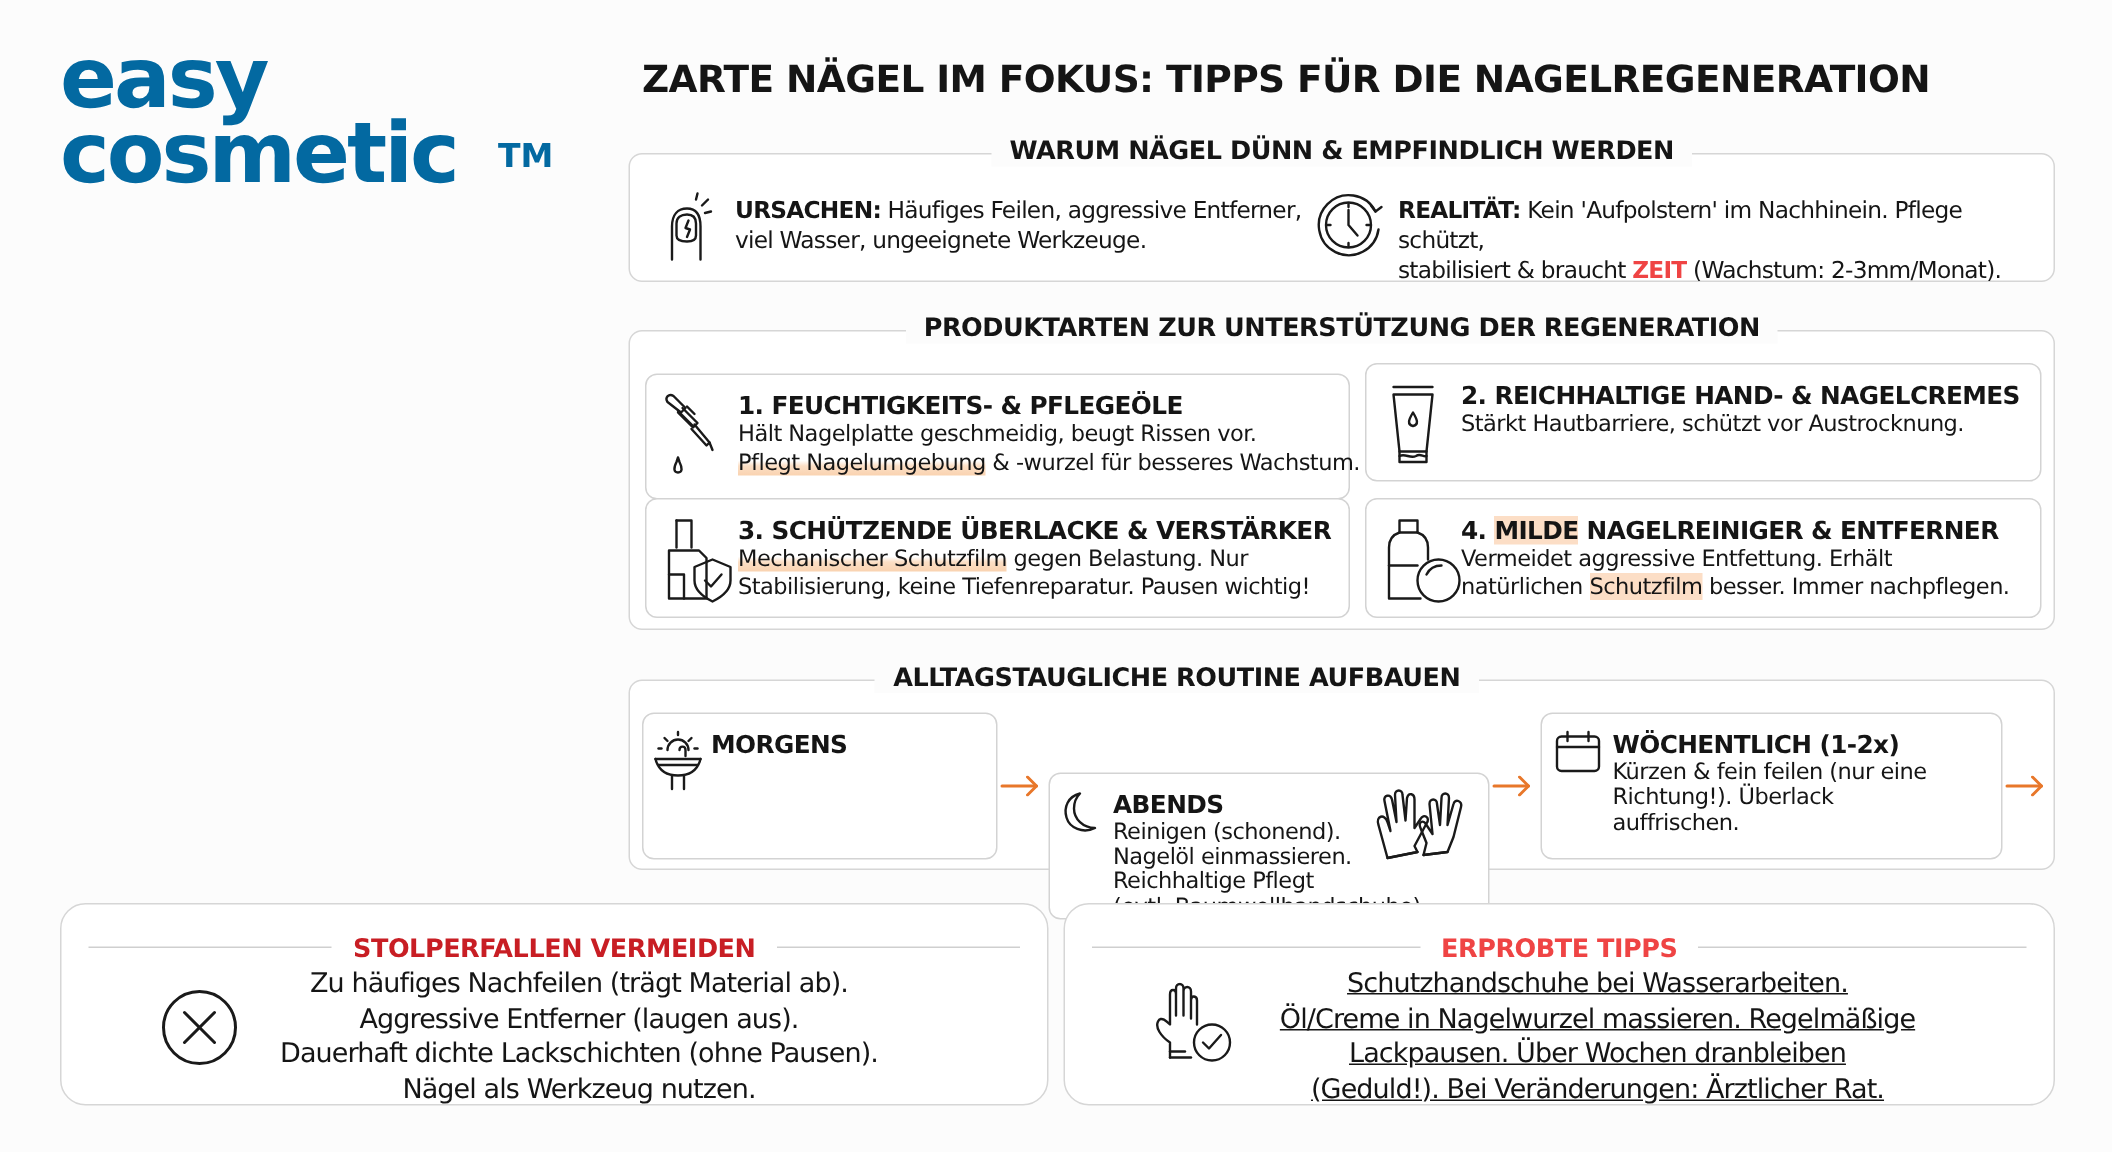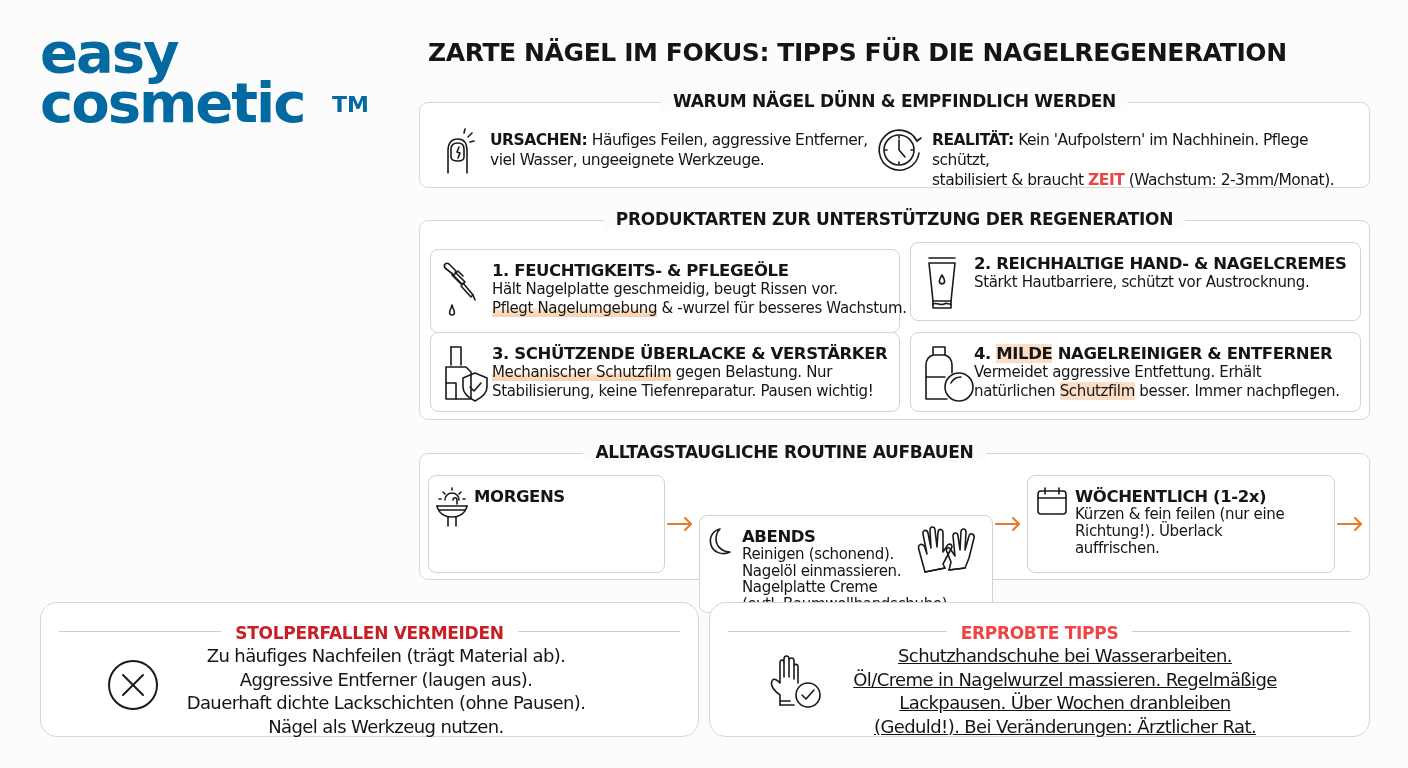--- a/index.html
+++ b/index.html
@@ -203,21 +203,21 @@
         <path d="M10 48 L4 26 C2 20 8 18 10 24 L12 30 L8 10 C7 6 12 5 13 9 L16 24 L15 6 C15 2 20 2 20 6 L22 23 L23 8 C24 4 28 5 28 9 L28 28 L32 22 C34 18 39 21 36 25 L28 40 L30 44 Z"></path>
         <path d="M10 48 L30 44"></path>
         <path d="M34 46 L36 38 L32 28 C30 24 34 22 36 26 L40 32 L38 12 C38 8 43 8 43 12 L45 26 L46 8 C46 4 51 4 51 8 L50 26 L54 12 C55 8 60 10 59 14 L54 34 L50 44 Z"></path>
         <path d="M34 46 L50 44"></path>
       </svg>
     </div>
     <div class="card-title" style="left:42px; top:11px;">ABENDS</div>
     <div class="card-body" style="left:42px; top:30px; line-height:16.5px;">
       <div>Reinigen (schonend).</div>
       <div>Nagelöl einmassieren.</div>
-      <div>Nagelplatte Creme</div>
+      <div>Reichhaltige Pflegt</div>
       <div>(evtl. Baumwollhandschuhe).</div>
     </div>
   </div>
   <div class="arrow" style="left:574px; top:63px;">
     <svg viewBox="0 0 28 14">
         <path d="M2 7 H25"></path>
         <path d="M19 1 L25 7 L19 13"></path>
       </svg>
   </div>
 

